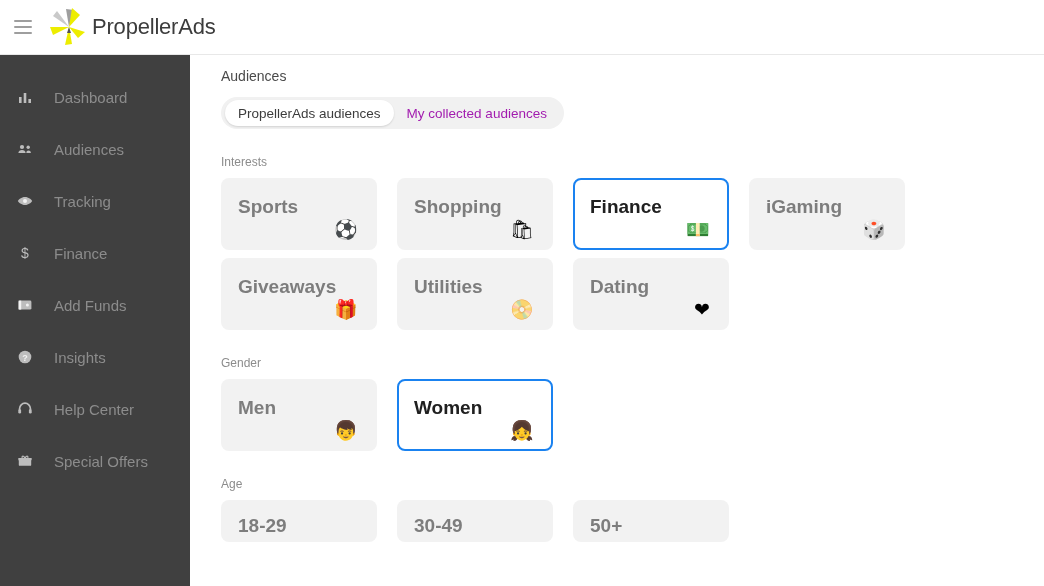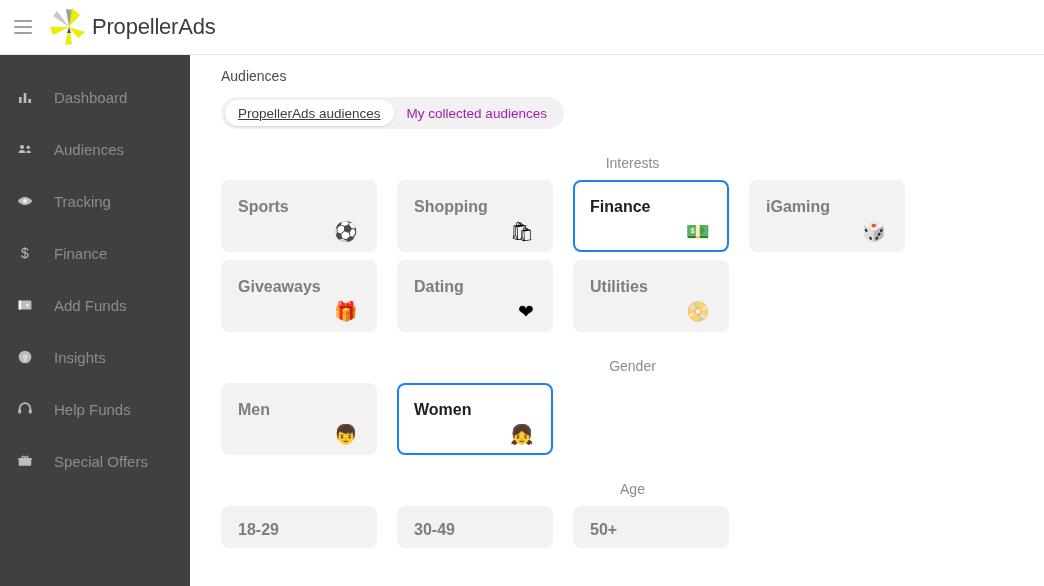--- a/index.html
+++ b/index.html
@@ -143,29 +143,27 @@
     font-size: 13.5px;
     color: #a21caf;
     border-radius: 14px;
     cursor: pointer;
     white-space: nowrap;
   }
   .tab.active {
     background: #ffffff;
     color: #3c3c3c;
     box-shadow: 0 1px 2px rgba(0,0,0,0.13);
-    text-decoration: underline;
   }
 
   .section-label {
-    font-size: 14px;
+    font-size: 12px;
     color: #8c8c8c;
     margin-top: 26px;
     margin-bottom: 9px;
-    text-align: center;
   }
 
   .card-row {
     display: flex;
     gap: 20px;
     margin-bottom: 8px;
   }
 
   .card {
     width: 156px;
@@ -179,21 +177,21 @@
   }
   .card.selected {
     background: #ffffff;
     border-color: #1a82f0;
   }
 
   .card-title {
     position: absolute;
     left: 15px;
     top: 16px;
-    font-size: 16px;
+    font-size: 19px;
     font-weight: bold;
     color: #7d7d7d;
     white-space: nowrap;
   }
   .card.selected .card-title { color: #202020; }
 
   .card-emoji {
     position: absolute;
     right: 17px;
     bottom: 9px;
@@ -310,21 +308,21 @@
     </div>
 
     <div class="nav-item">
       <span class="nav-icon">
         <svg width="18" height="18" viewBox="0 0 18 18">
             <path d="M3.6 10V8.6a5.4 5.4 0 0 1 10.8 0V10" fill="none" stroke="#bdbdbd" stroke-width="1.7"></path>
             <rect x="2.3" y="9.2" width="2.8" height="4.3" rx="1.3" fill="#bdbdbd"></rect>
             <rect x="12.9" y="9.2" width="2.8" height="4.3" rx="1.3" fill="#bdbdbd"></rect>
           </svg>
       </span>
-      <span class="nav-label">Help Funds</span>
+      <span class="nav-label">Help Center</span>
     </div>
 
     <div class="nav-item">
       <span class="nav-icon">
         <svg width="18" height="18" viewBox="0 0 18 18">
             <rect x="2.8" y="7.4" width="12.4" height="6.4" rx="0.9" fill="#bdbdbd"></rect>
             <rect x="2.2" y="6" width="13.6" height="2" rx="0.7" fill="#bdbdbd"></rect>
             <path d="M6.3 6c-.8-1.4.4-2.5 1.4-1.6L9 6M11.7 6c.8-1.4-.4-2.5-1.4-1.6L9 6" fill="none" stroke="#bdbdbd" stroke-width="1.2"></path>
           </svg>
       </span>
@@ -362,26 +360,26 @@
         <span class="card-emoji">🎲</span>
       </div>
     </div>
 
     <div class="card-row">
       <div class="card">
         <span class="card-title">Giveaways</span>
         <span class="card-emoji">🎁</span>
       </div>
       <div class="card">
+        <span class="card-title">Utilities</span>
+        <span class="card-emoji">📀</span>
+      </div>
+      <div class="card">
         <span class="card-title">Dating</span>
         <span class="card-emoji">❤</span>
-      </div>
-      <div class="card">
-        <span class="card-title">Utilities</span>
-        <span class="card-emoji">📀</span>
       </div>
     </div>
 
     
     <div class="section-label">Gender</div>
 
     <div class="card-row">
       <div class="card">
         <span class="card-title">Men</span>
         <span class="card-emoji">👦</span>

